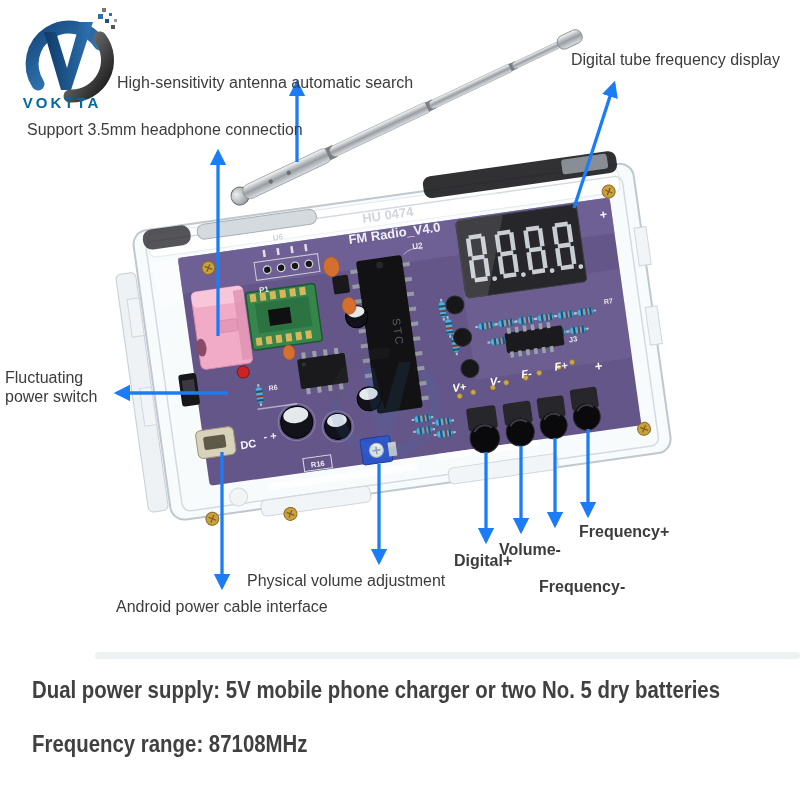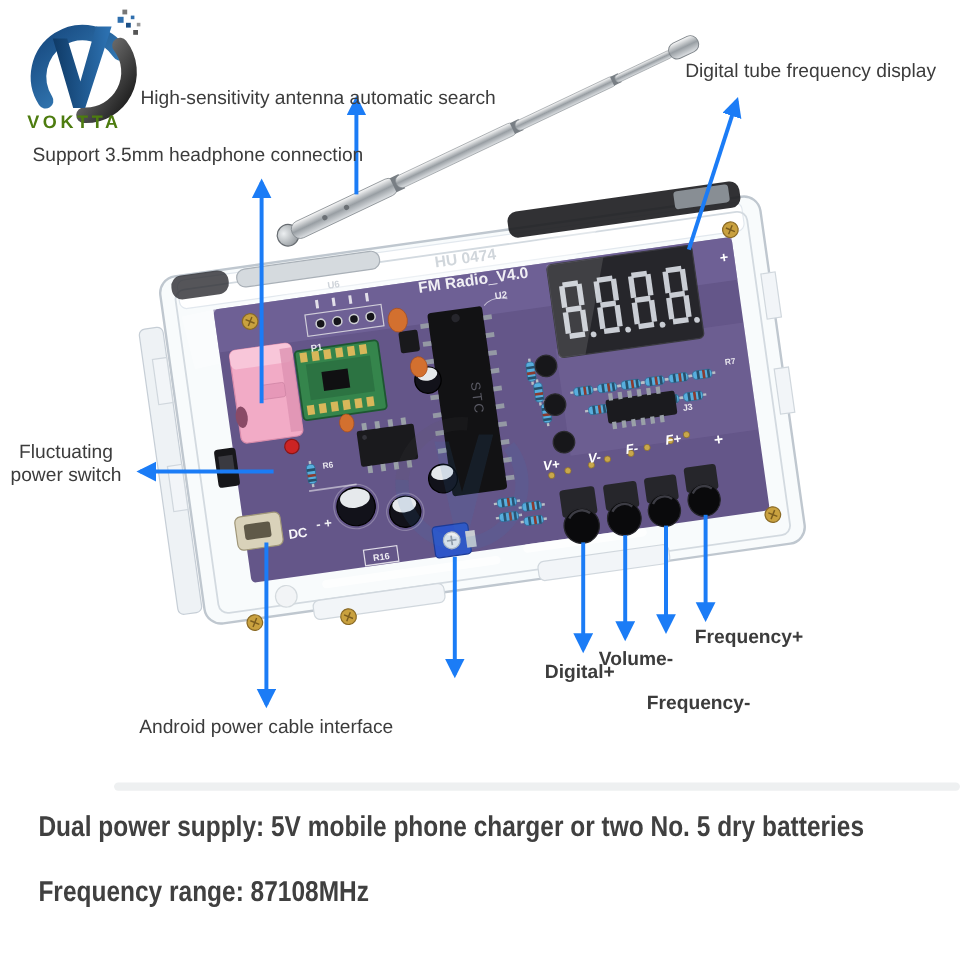--- a/index.html
+++ b/index.html
@@ -1,26 +1,26 @@
 <!DOCTYPE html>
 <html><head>
 <meta charset="utf-8">
 <style>
   html,body{margin:0;padding:0;}
   body{width:800px;height:800px;background:#ffffff;position:relative;overflow:hidden;
        font-family:"Liberation Sans", sans-serif;}
   .canvas{position:absolute;inset:0;width:800px;height:800px;}
   svg.scene{position:absolute;left:0;top:0;}
   .cap{position:absolute;color:#3c3c3c;font-size:16px;line-height:1.2;white-space:nowrap;}
-  .cap-wrap{white-space:normal;text-align:center;}
+  .cap-wrap{white-space:normal;}
   .cap-sm{position:absolute;color:#3c3c3c;font-size:16px;font-weight:700;white-space:nowrap;}
   .spec{position:absolute;color:#404040;font-size:24px;font-weight:700;
         transform:scaleX(0.85);transform-origin:left top;white-space:nowrap;}
   .brand-text{position:absolute;left:14px;top:94px;width:96px;text-align:center;
-        font-size:15px;font-weight:700;letter-spacing:3px;color:#4d7c0f;}
+        font-size:15px;font-weight:700;letter-spacing:3px;color:#0369a1;}
   .divider{position:absolute;left:95px;top:652px;width:705px;height:7px;
         background:#eef0f1;border-radius:4px;}
 </style>
 </head>
 <body>
 
 <div class="canvas">
 
 <svg class="scene" width="800" height="800" viewBox="0 0 800 800">
   <defs>
@@ -376,20 +376,21 @@
     <line x1="588" y1="429" x2="588" y2="515" marker-end="url(#ah)"></line>
   </g>
 </svg>
 
 <div class="brand-text">VOKTTA</div>
 
 <div class="cap" style="left:117px;top:50px;margin-top:23px;">High-sensitivity antenna automatic search</div>
 <div class="cap" style="left:571px;top:50px;">Digital tube frequency display</div>
 <div class="cap" style="left:2px;top:120px;margin-left:25px;">Support 3.5mm headphone connection</div>
 <div class="cap cap-wrap" style="left:5px;top:368px;width:100px;">Fluctuating power switch</div>
+<div class="cap" style="left:247px;top:571px;">Physical volume adjustment</div>
 <div class="cap" style="left:116px;top:597px;">Android power cable interface</div>
 
 <div class="cap-sm" style="left:454px;top:552px;">Digital+</div>
 <div class="cap-sm" style="left:499px;top:541px;">Volume-</div>
 <div class="cap-sm" style="left:539px;top:550px;margin-top:28px;">Frequency-</div>
 <div class="cap-sm" style="left:579px;top:523px;">Frequency+</div>
 
 <div class="divider"></div>
 
 <div class="spec" style="left:32px;top:676px;">Dual power supply: 5V mobile phone charger or two No. 5 dry batteries</div>

